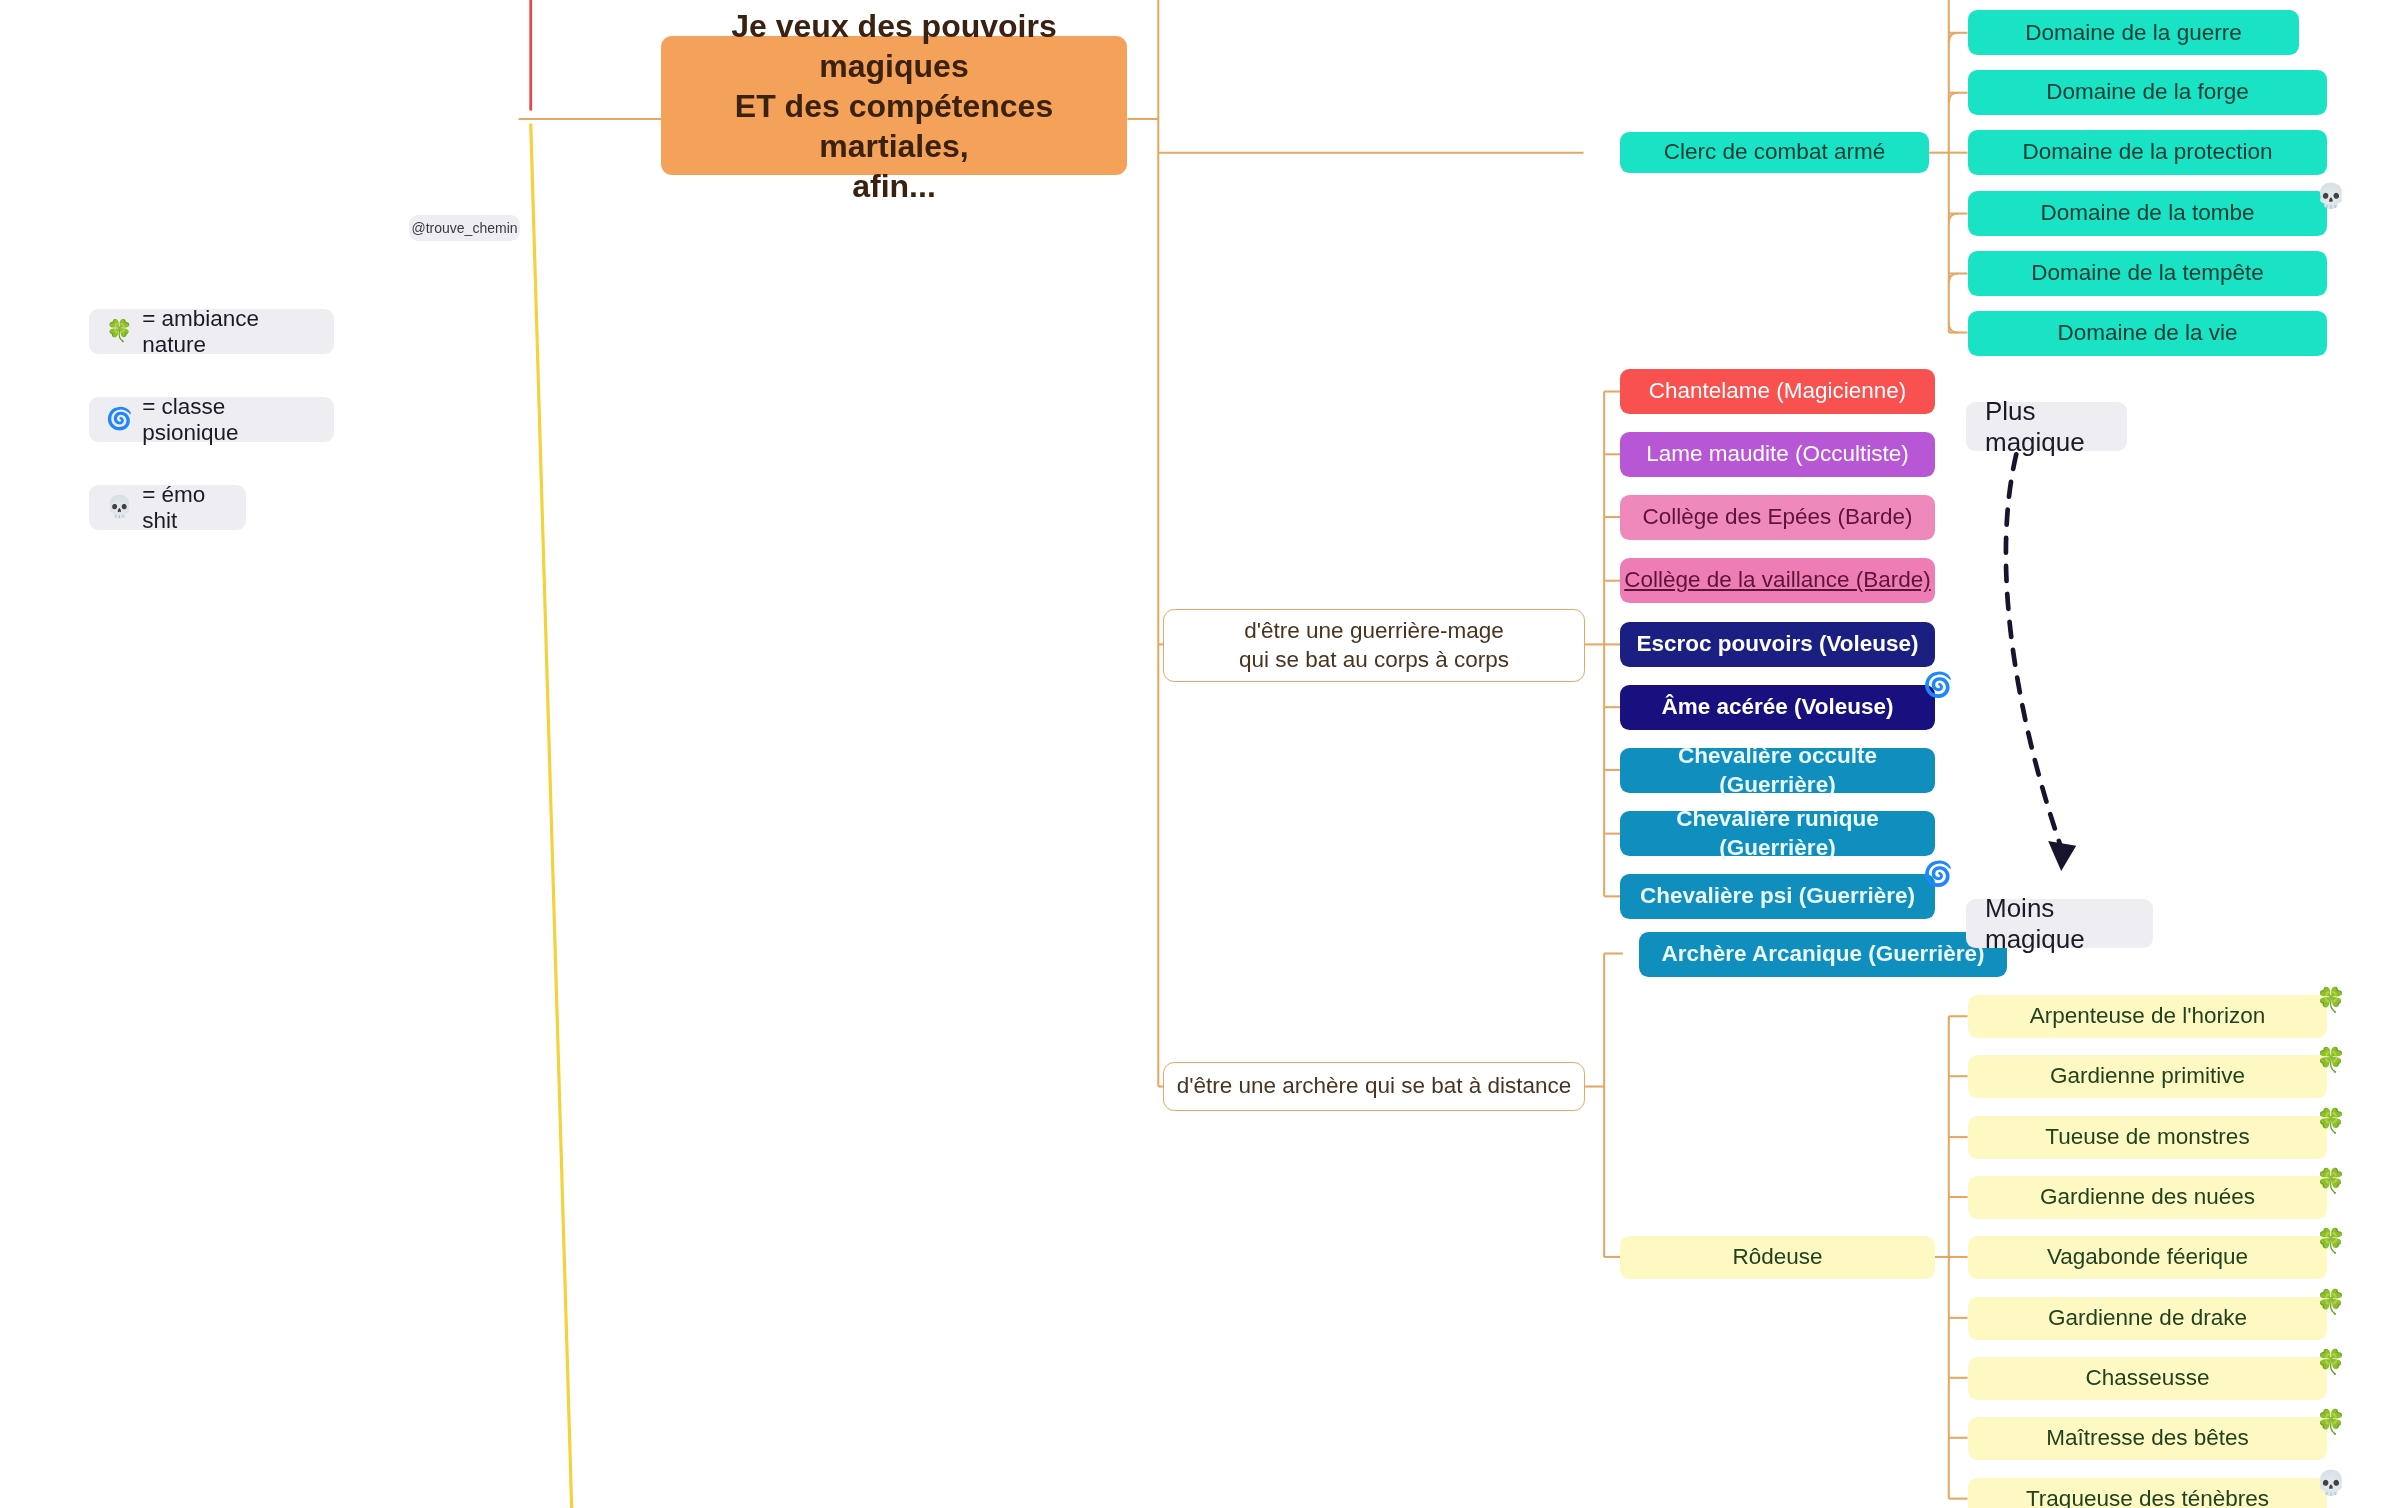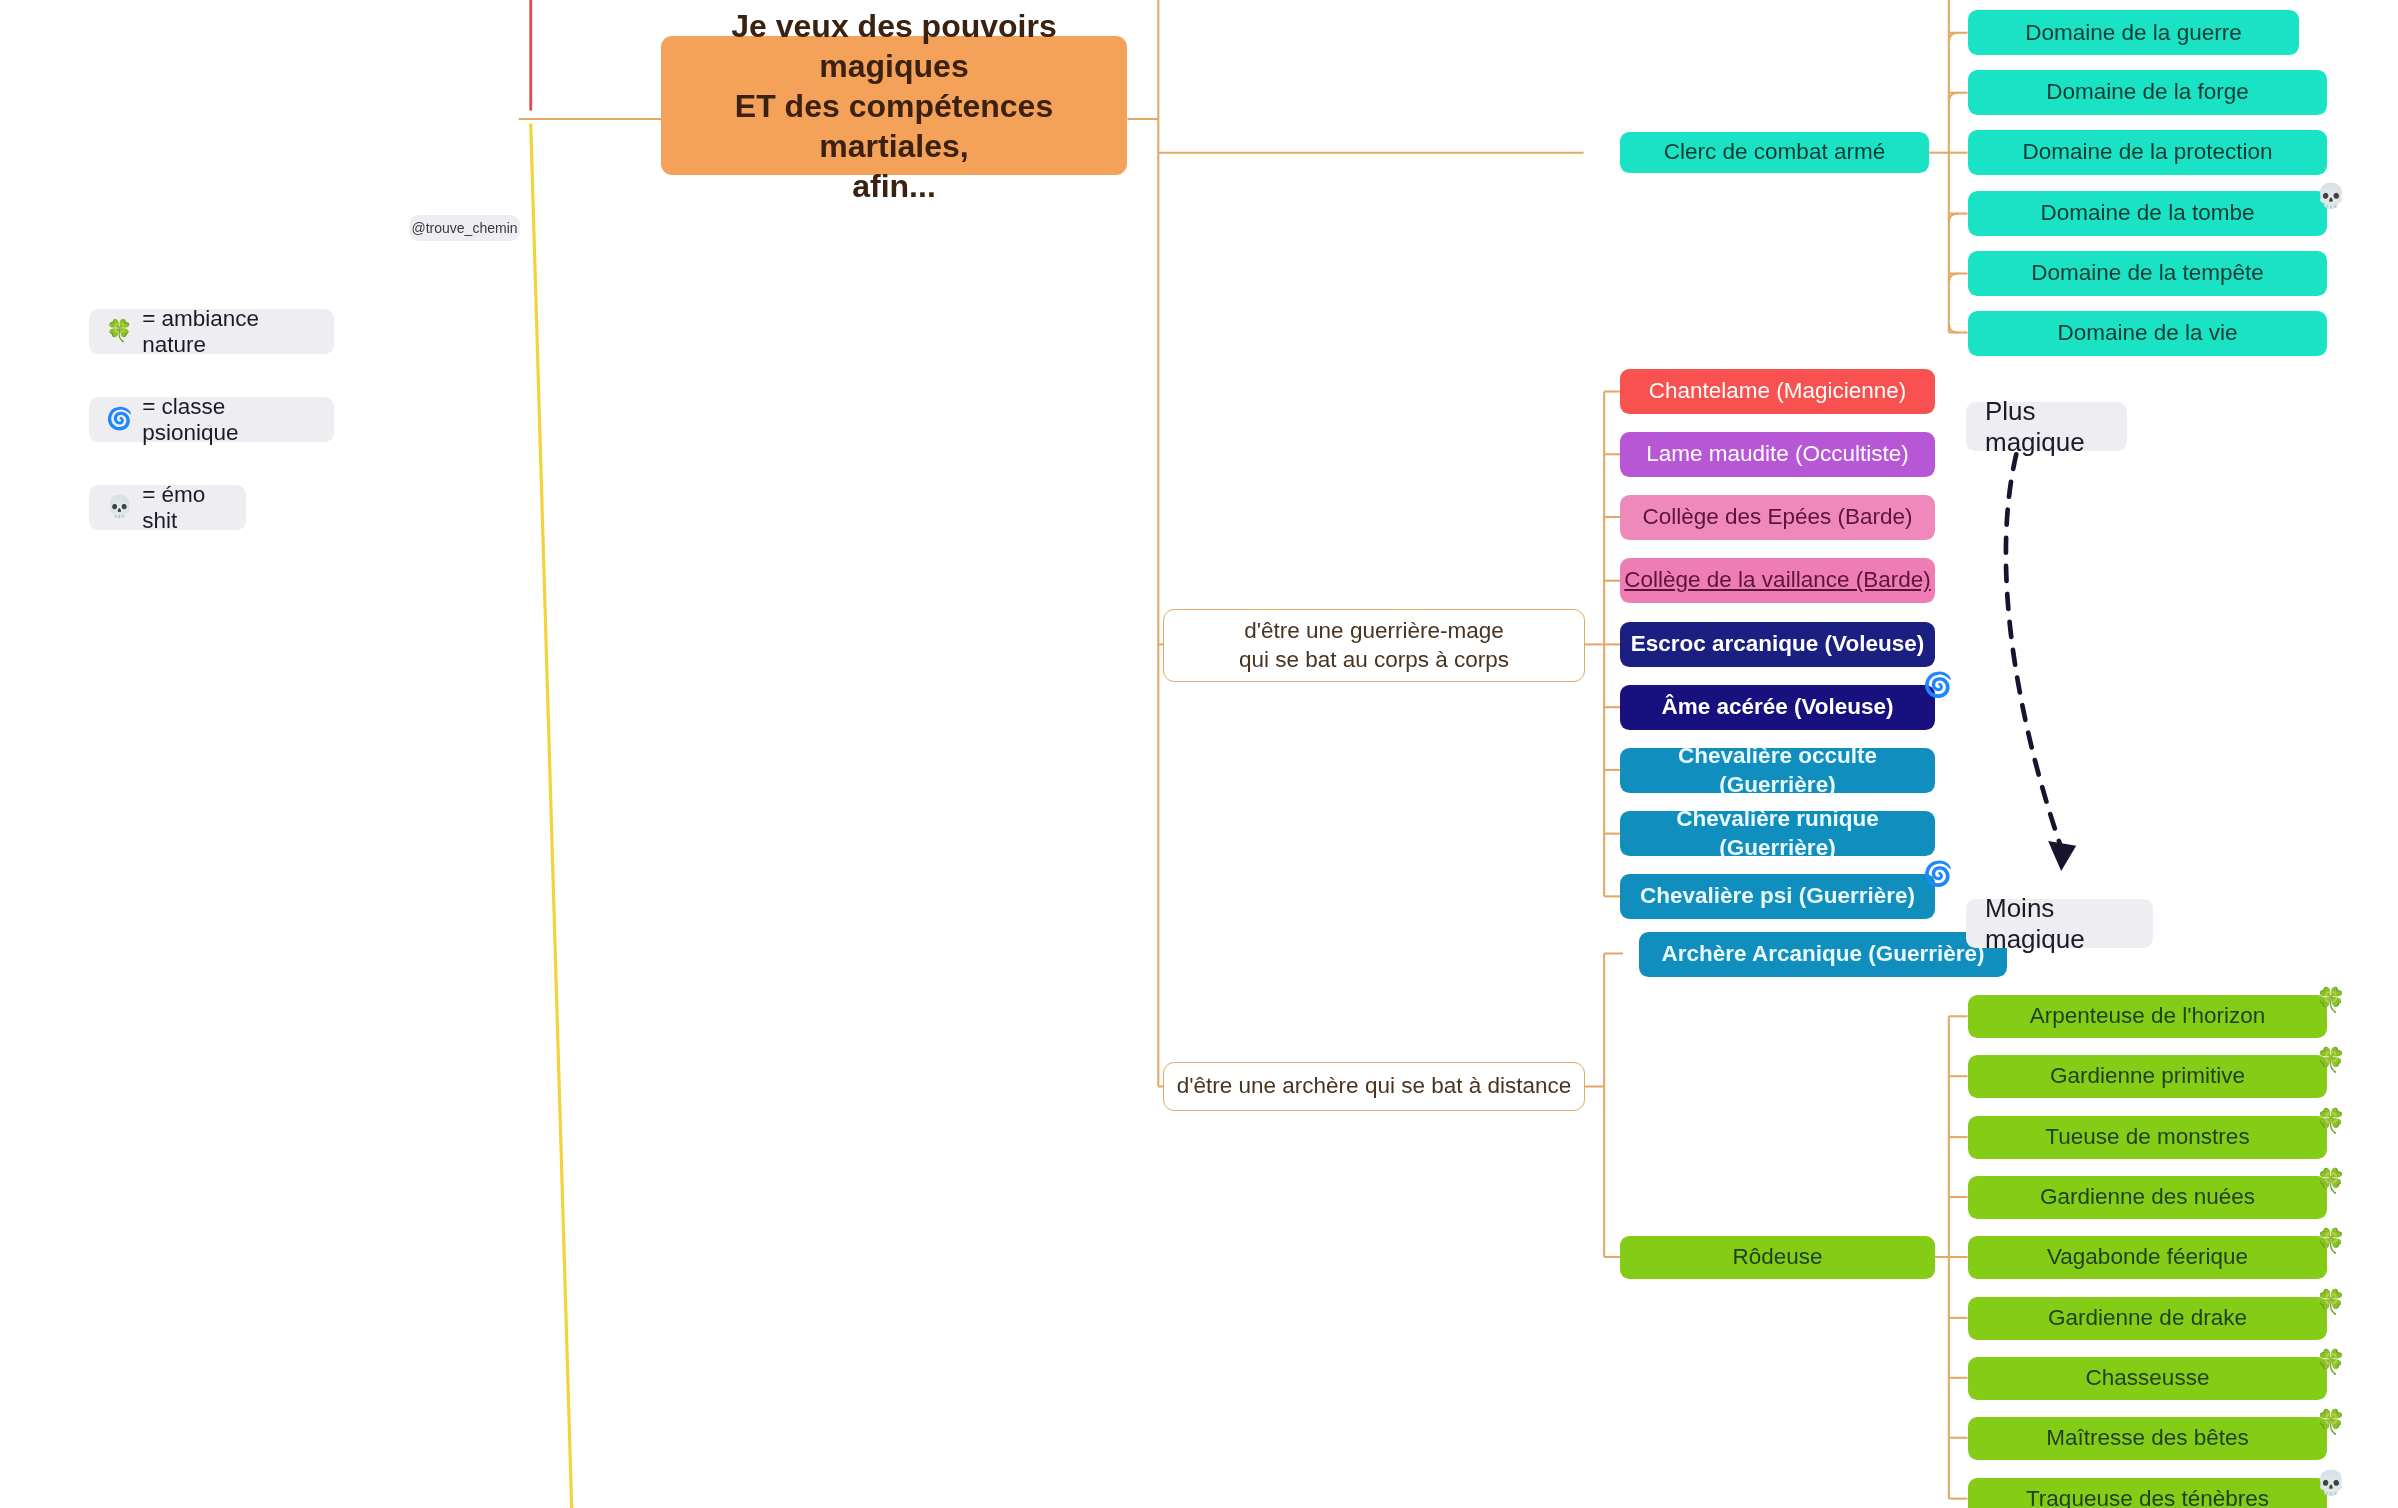--- a/index.html
+++ b/index.html
@@ -37,21 +37,21 @@
   .wm-chip{font-size:14px;padding:0 11.2px;height:26px;justify-content:center;color:#3a3a46;}
   
   .teal{background:#19e3c4;color:#103b34;font-size:22.5px;}
   .red{background:#f8514f;color:#ffffff;font-size:22.5px;}
   .purple{background:#b857d6;color:#ffffff;font-size:22.5px;}
   .pink1{background:#ef89bc;color:#5d1436;font-size:22.5px;}
   .pink2{background:#ef7db5;color:#5d1436;font-size:22.5px;text-decoration:underline;}
   .navy{background:#1b1f82;color:#ffffff;font-size:22.5px;font-weight:bold;}
   .navy2{background:#17107e;color:#ffffff;font-size:22.5px;font-weight:bold;}
   .blue{background:#108fbf;color:#eaf8ff;font-size:22.5px;font-weight:bold;}
-  .green{background:#84cc16;color:#21421f;font-size:22.5px;}
+  .green{background:#fef9c3;color:#21421f;font-size:22.5px;}
   .badge{position:absolute;font-size:24px;line-height:1;}
   svg.links{position:absolute;left:0;top:0;width:2399px;height:1508px;pointer-events:none;}
 </style>
 </head>
 <body>
 
 <div id="canvas">
 
   <svg class="links" viewBox="0 0 2560 1610">
     <g fill="none" stroke="#e3a866" stroke-width="2.2">
@@ -192,21 +192,21 @@
   <div class="node purple" style="left:1620px;top:432px;width:315px;height:45px;">
     <span>Lame maudite (Occultiste)</span>
     </div>
   <div class="node pink1" style="left:1620px;top:495px;width:315px;height:45px;">
     <span>Collège des Epées (Barde)</span>
     </div>
   <div class="node pink2" style="left:1620px;top:558px;width:315px;height:45px;">
     <span>Collège de la vaillance (Barde)</span>
     </div>
   <div class="node navy" style="left:1620px;top:622px;width:315px;height:45px;">
-    <span>Escroc arcanique (Voleuse)</span>
+    <span>Escroc pouvoirs (Voleuse)</span>
     </div>
   <div class="node navy2" style="left:1620px;top:685px;width:315px;height:45px;">
     <span>Âme acérée (Voleuse)</span>
     </div>
   <div class="badge" style="left:1923px;top:673px;">🌀</div>
   <div class="node blue" style="left:1620px;top:748px;width:315px;height:45px;">
     <span>Chevalière occulte (Guerrière)</span>
     </div>
   <div class="node blue" style="left:1620px;top:811px;width:315px;height:45px;">
     <span>Chevalière runique (Guerrière)</span>

